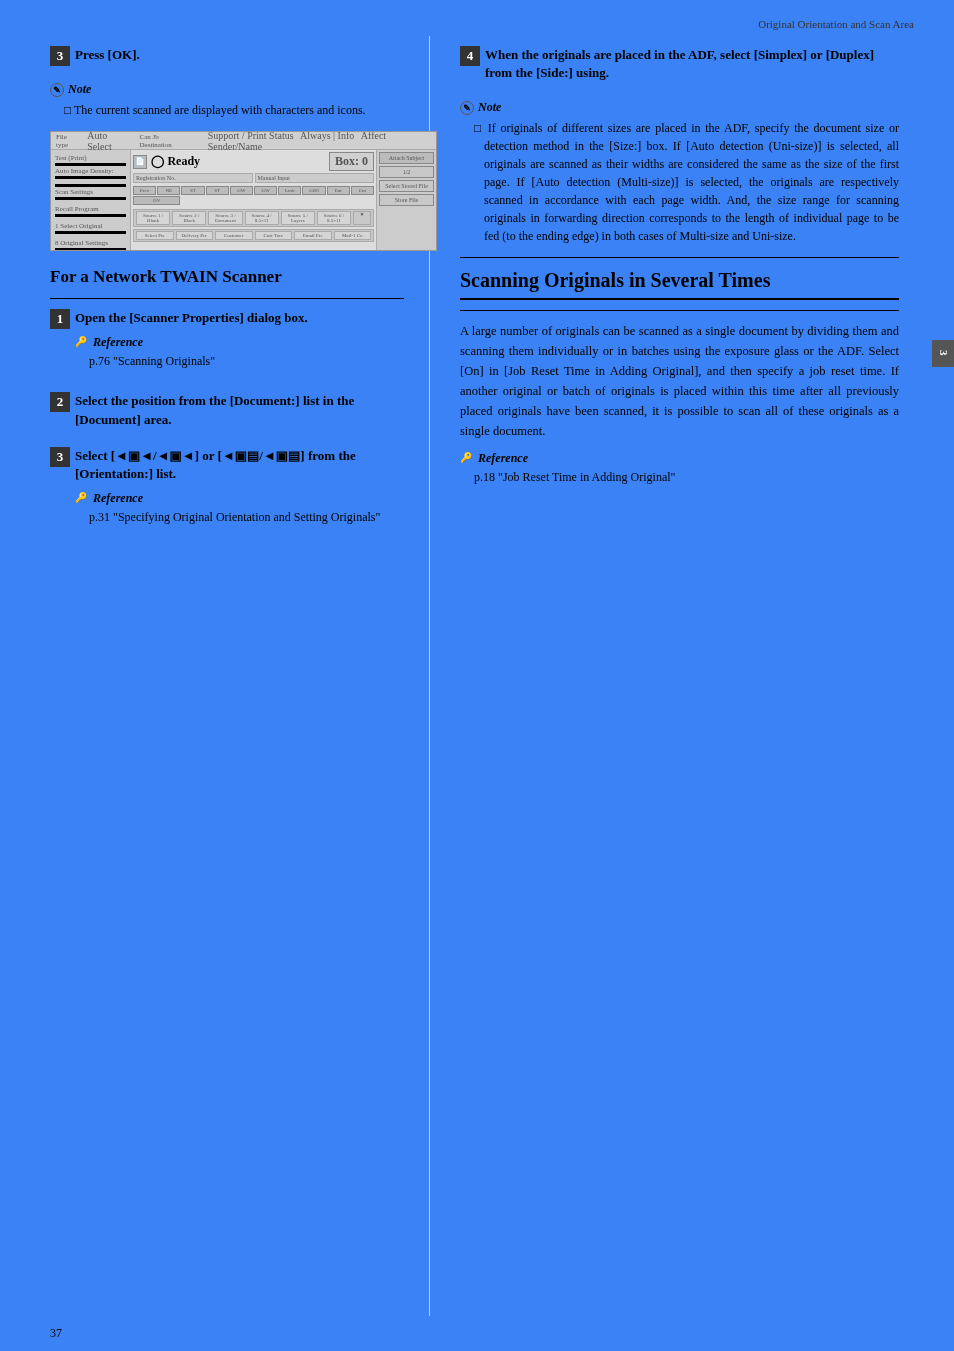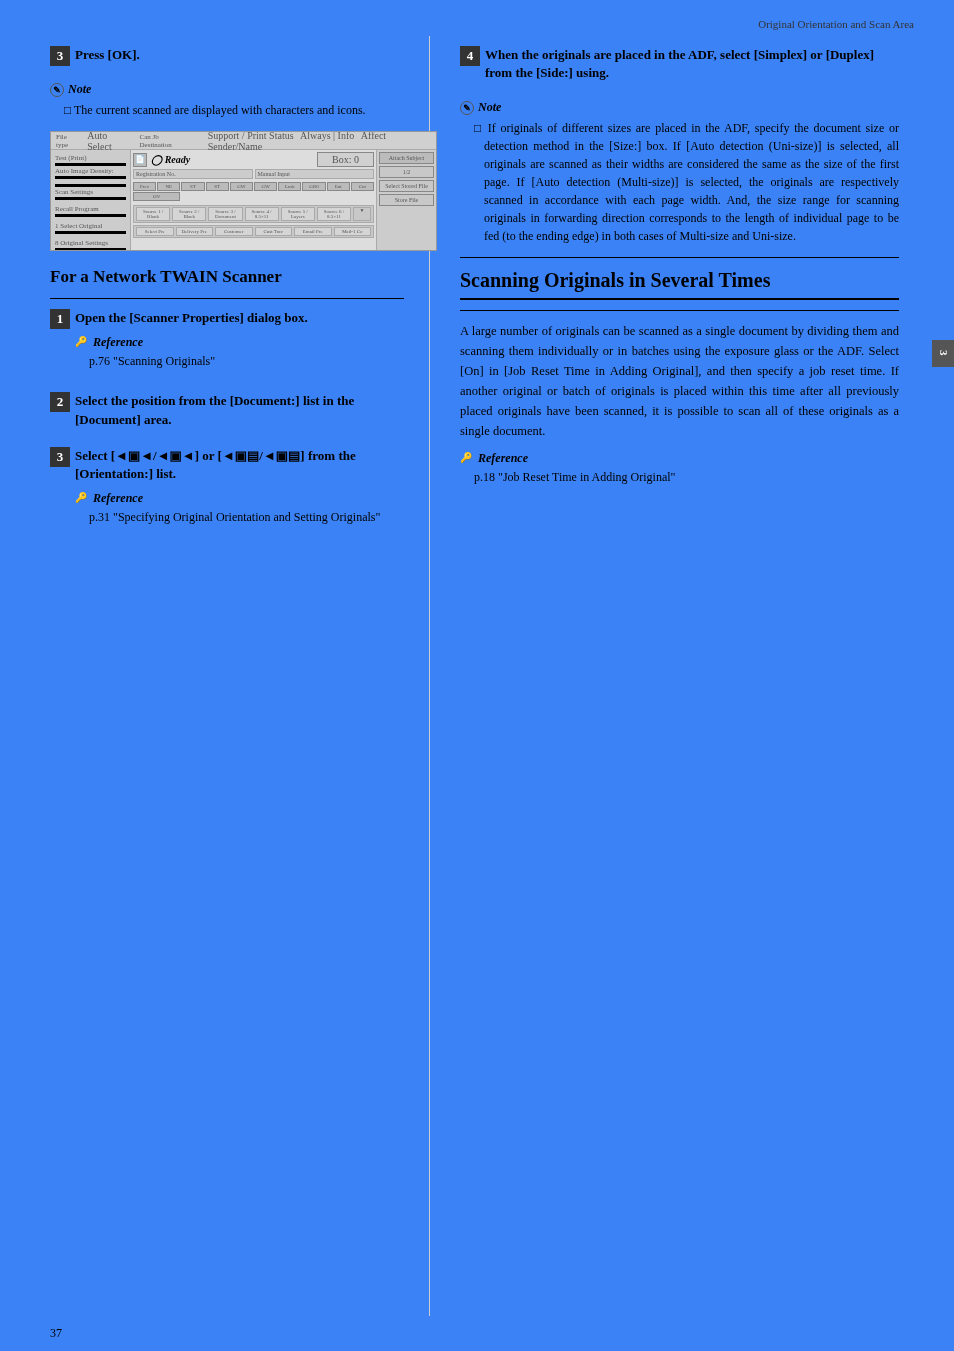--- a/index.html
+++ b/index.html
@@ -230,23 +230,22 @@
     }
     .scanner-right-panel {
       width: 60px;
       background: #ccc;
       border-left: 1px solid #aaa;
       padding: 2px;
       font-size: 7px;
     }
     .scanner-ready {
       color: #000;
-      font-size: 10px;
-      font-weight: bold;
-      font-style: italic;
+      font-size: 12px;
+      font-weight: bold;
     }
     .scanner-grid {
       display: grid;
       grid-template-columns: repeat(10, 1fr);
       gap: 1px;
       margin-top: 3px;
     }
     .scanner-btn {
       background: #bbb;
       border: 1px solid #888;
@@ -354,21 +353,21 @@
               <div class="scanner-left-row">1 Select Original</div>
               <div style="height:4px;"></div>
               <div class="scanner-left-row">8 Original Settings</div>
             </div>
             <div class="scanner-center-panel">
               <div style="display:flex; justify-content:space-between; align-items:center; margin-bottom:2px;">
                 <div style="display:flex; align-items:center; gap:4px;">
                   <div style="width:14px;height:14px;border:1px solid #888;background:#bbb;display:flex;align-items:center;justify-content:center;font-size:8px;">📄</div>
                   <span class="scanner-ready">◯ Ready</span>
                 </div>
-                <div style="font-size:10px;border:1px solid #888;padding:1px 14px;background:#d0d0d0;">Box: 0</div>
+                <div style="font-size:12px;border:1px solid #888;padding:1px 5px;background:#d0d0d0;font-weight:bold;">Box: 0</div>
               </div>
               <div style="display:flex; gap:2px; margin-bottom:2px;">
                 <div style="flex:1; border:1px solid #aaa; font-size:6px; padding:1px 2px; background:#ccc;">Registration No.</div>
                 <div style="flex:1; border:1px solid #aaa; font-size:6px; padding:1px 2px; background:#ccc;">Manual Input</div>
               </div>
               <div class="scanner-grid">
                 <div class="scanner-btn">Prev</div>
                 <div class="scanner-btn">NE</div>
                 <div class="scanner-btn">ST</div>
                 <div class="scanner-btn">ST</div>

